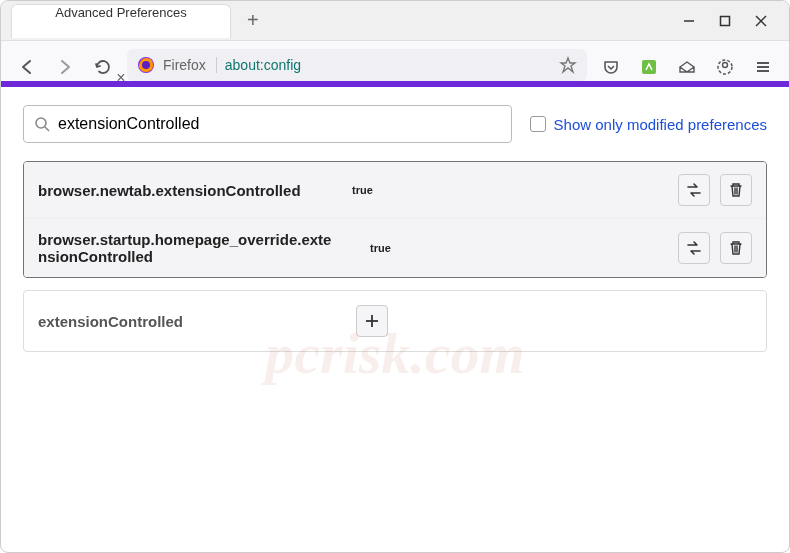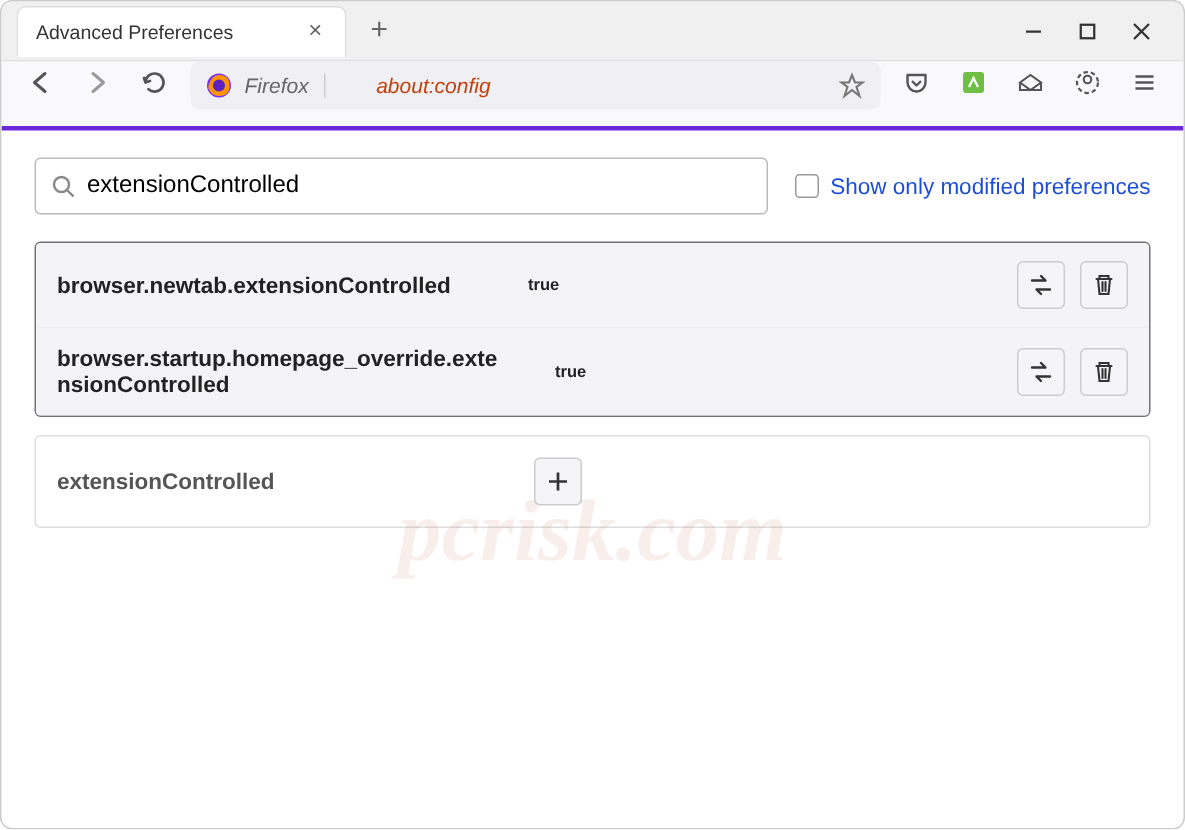--- a/index.html
+++ b/index.html
@@ -31,50 +31,50 @@
       align-items: center;
       background: #fff;
       height: 34px;
       margin-left: 10px;
       padding: 0 12px;
       border-radius: 6px 6px 0 0;
       border: 1px solid #ddd;
       border-bottom: none;
       gap: 50px;
       min-width: 220px;
+      flex-direction: column;
     }
     .tab-title { font-size: 13px; color: #333; }
     .tab-close { color: #666; font-size: 16px; cursor: pointer; line-height: 1; }
     .newtab-btn { margin-left: 8px; color: #666; font-size: 20px; cursor: pointer; padding: 4px 8px; }
     .titlebar-right { margin-left: auto; display: flex; gap: 20px; padding-right: 20px; }
     .win-btn { width: 16px; height: 16px; display: flex; align-items: center; justify-content: center; cursor: pointer; color: #333; }
     .toolbar {
       display: flex;
-      align-items: flex-start;
+      align-items: flex-end;
       height: 46px;
       padding: 0 12px;
       gap: 10px;
       background: #f9f9fb;
-      border-bottom: 3px solid #6d28d9;
-      font-style: italic;
+      border-bottom: 6px solid #6d28d9;
     }
     .nav-btn { width: 28px; height: 28px; display: flex; align-items: center; justify-content: center; cursor: pointer; color: #555; border-radius: 4px; }
     .urlbar {
       flex: 1;
       display: flex;
       align-items: center;
       height: 32px;
       background: #f0f0f4;
       border-radius: 6px;
       padding: 0 10px;
       gap: 8px;
     }
     .ff-logo { width: 18px; height: 18px; }
     .urlbar-segment { font-size: 14px; color: #666; border-right: 1px solid #ccc; padding-right: 10px; }
-    .urlbar-text { font-size: 14px; color: #c2410c; flex: 1; margin-left: 26px; }
+    .urlbar-text { font-size: 14px; color: #0f766e; flex: 1; }
     .urlbar-star { color: #777; }
     .content {
       padding: 18px 22px;
       position: relative;
     }
     .search-row {
       display: flex;
       align-items: center;
       gap: 18px;
       margin-bottom: 18px;

